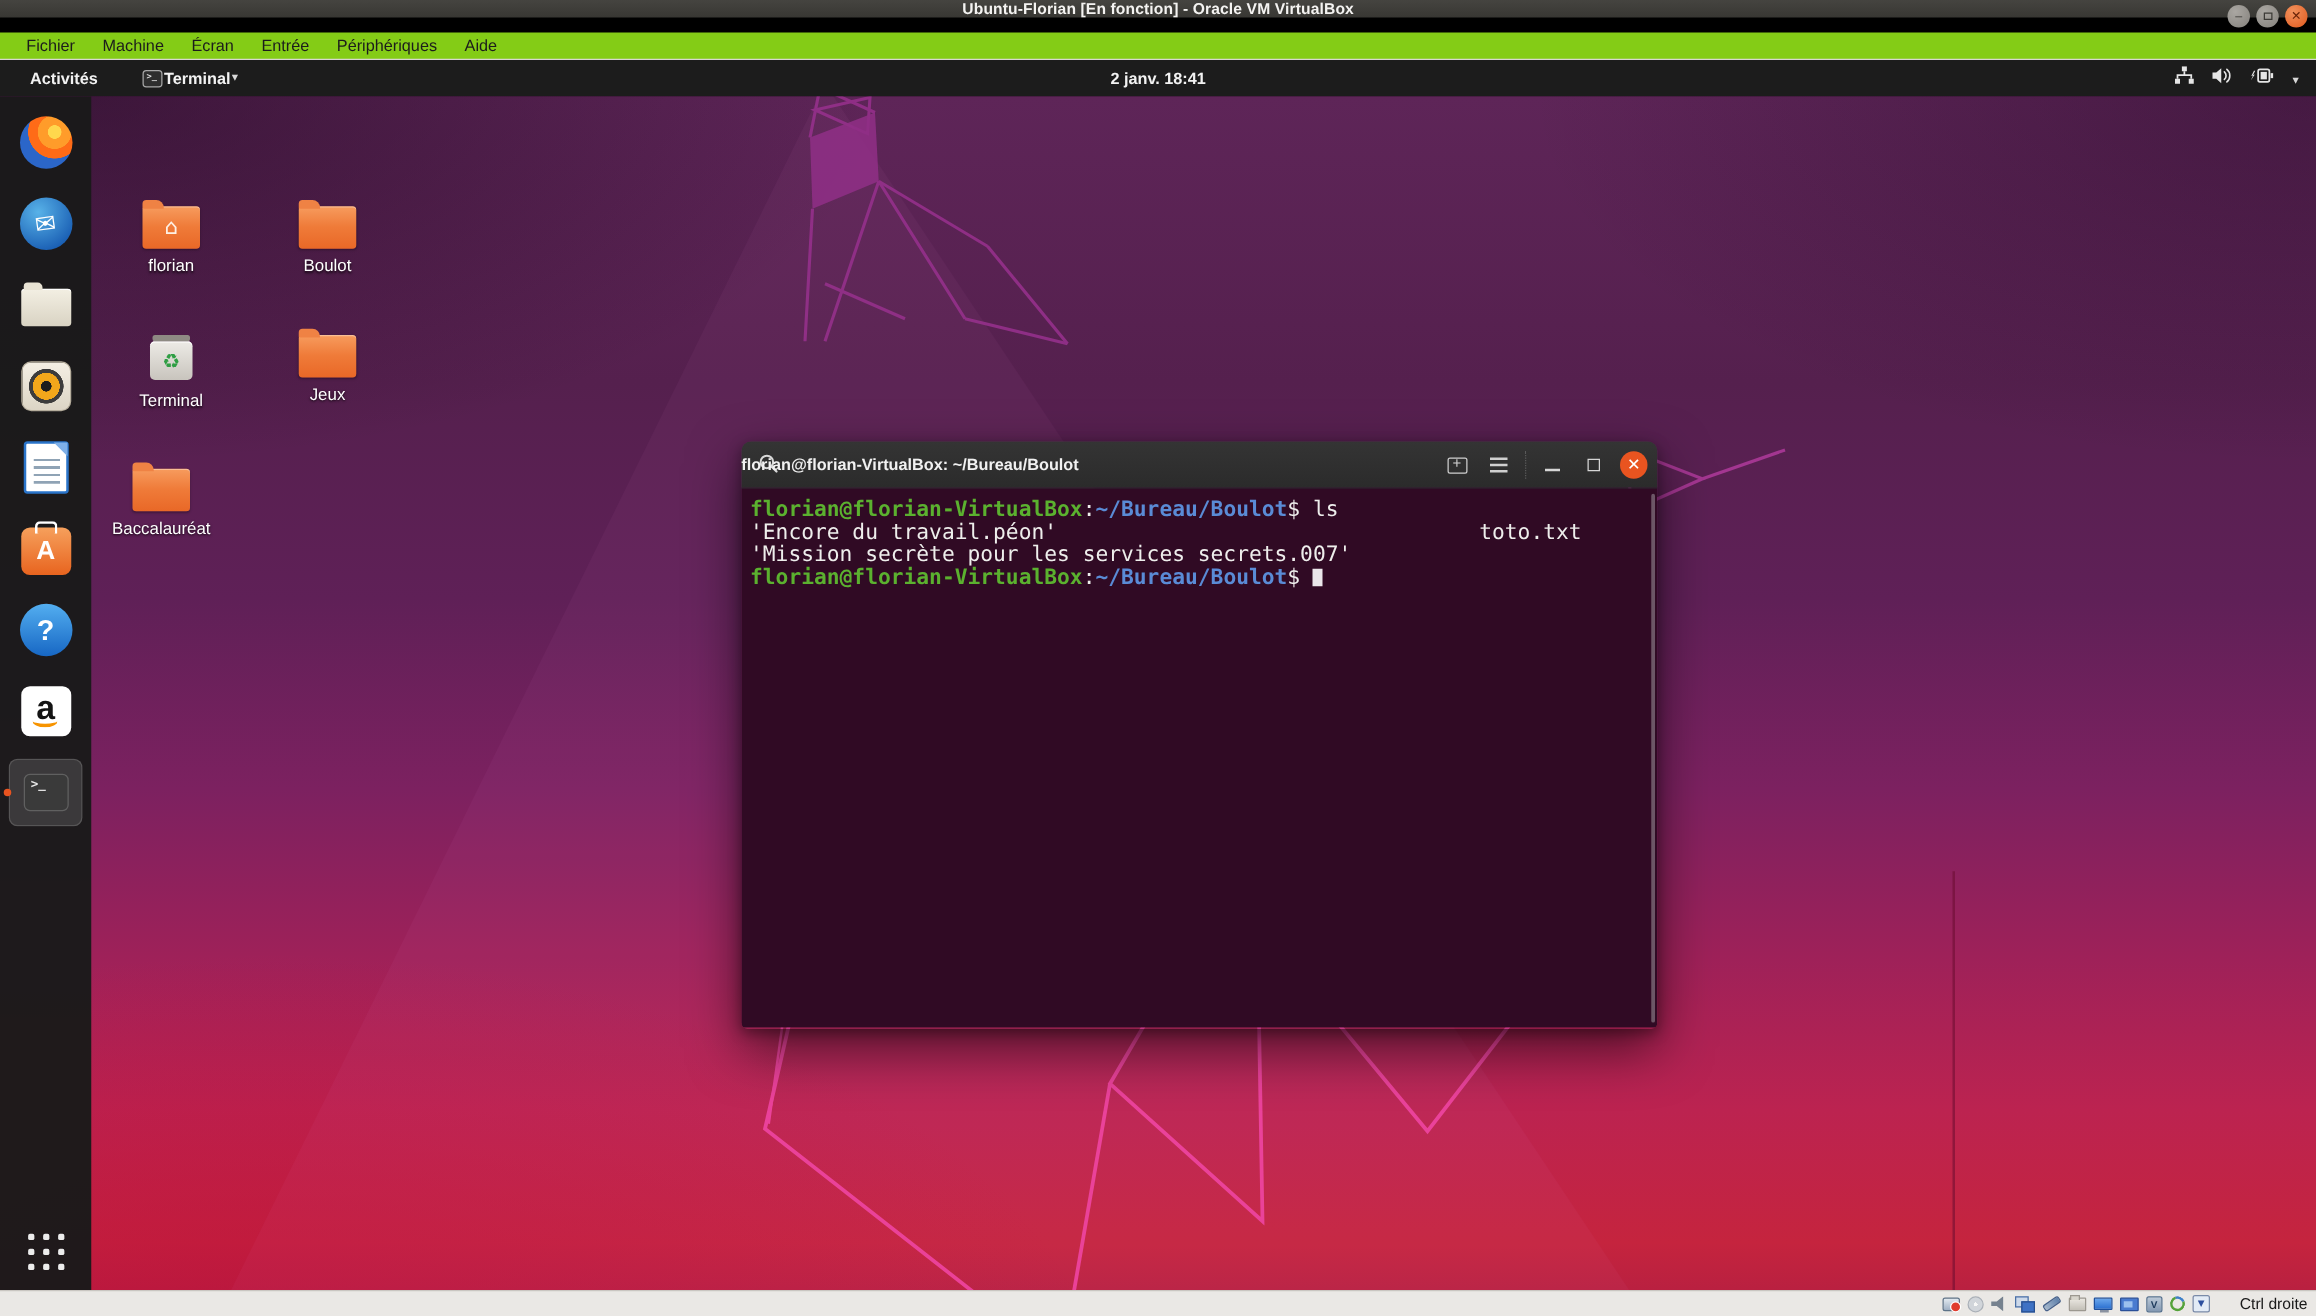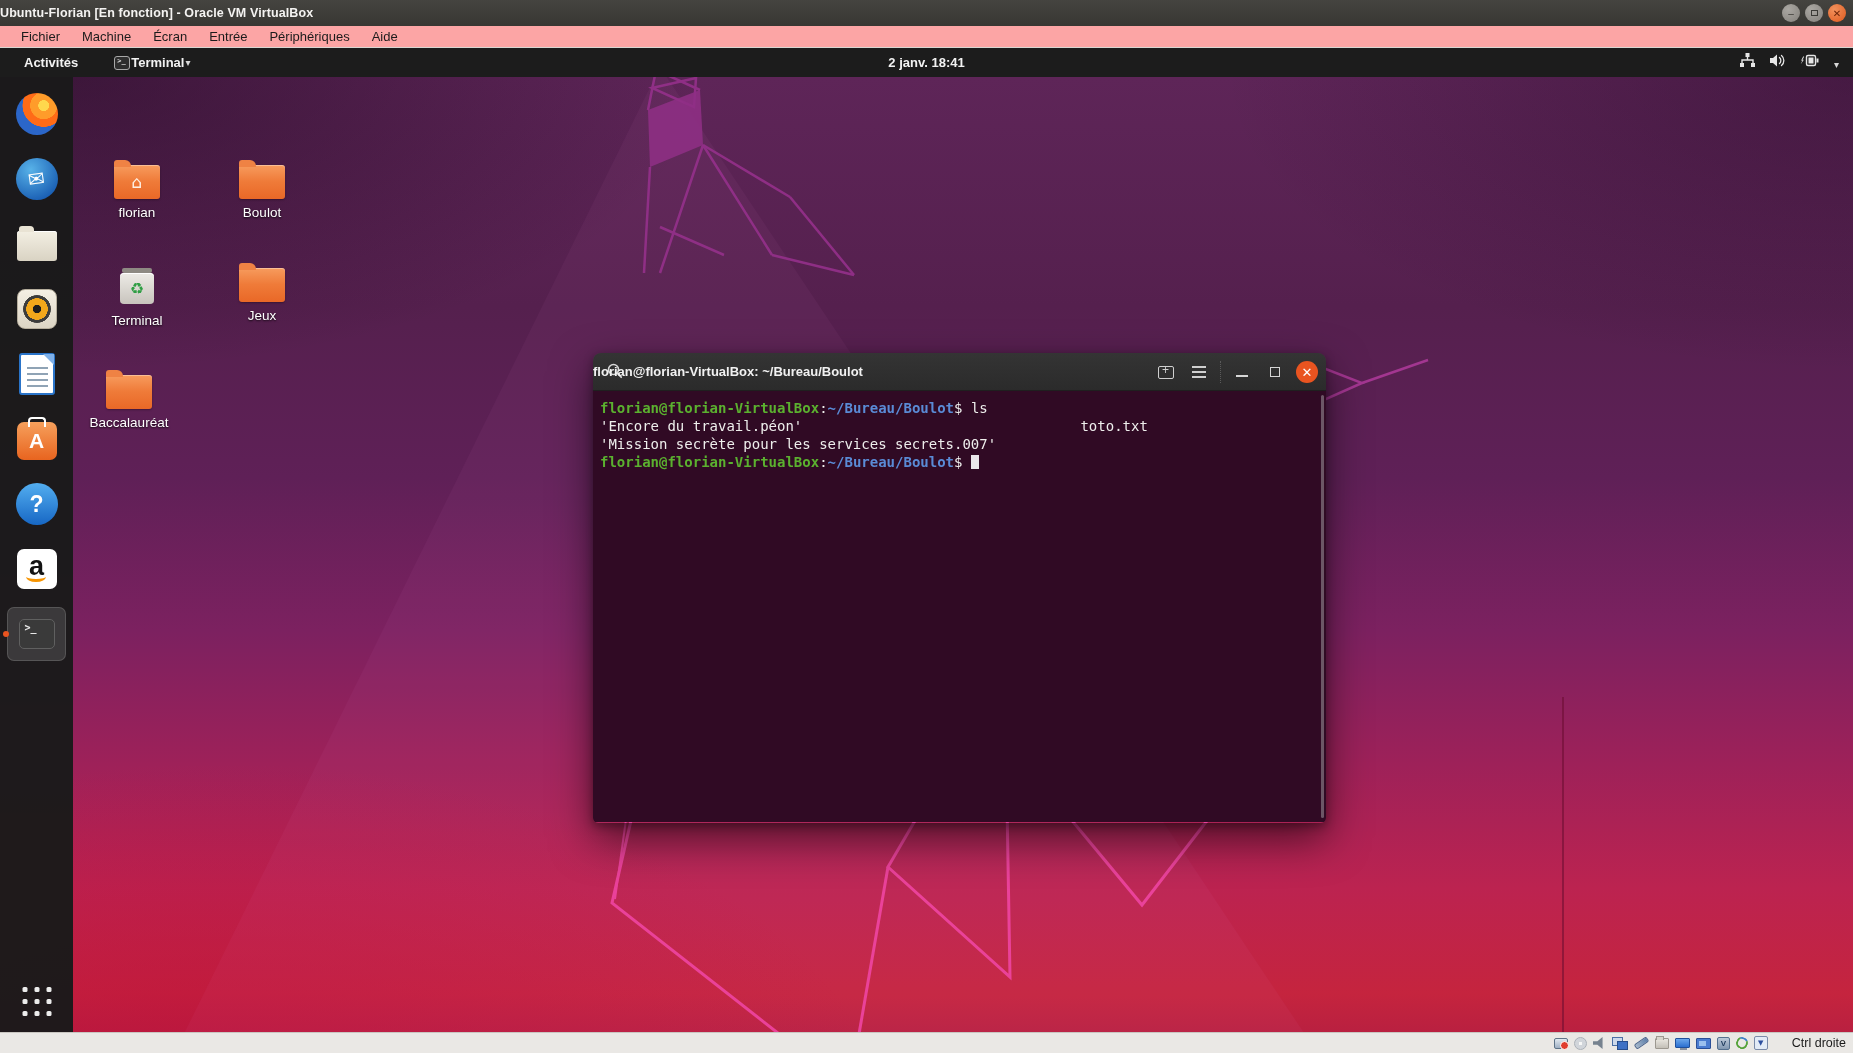--- a/index.html
+++ b/index.html
@@ -1,31 +1,31 @@
 <!DOCTYPE html>
 <html><head>
 <meta charset="utf-8">
 <style>
   * { margin:0; padding:0; box-sizing:border-box; }
   html,body { width:1853px; height:1053px; overflow:hidden; background:#000; }
   body { font-family:"Liberation Sans","DejaVu Sans",sans-serif; }
   .screen { position:relative; width:1853px; height:1053px; overflow:hidden; }
 
   
-  .vbox-titlebar { position:absolute; left:0; top:0; right:0; height:26px;
-    background:linear-gradient(180deg,#454440,#383733); display:flex; align-items:center; }
+  .vbox-titlebar { position:absolute; left:0; top:0; right:0; height:14px;
+    background:linear-gradient(180deg,#454440,#383733); display:flex; align-items:center; justify-content:center; }
   .vbox-title { color:#f4f3f1; font-size:12.5px; font-weight:bold; letter-spacing:.1px; }
   .winbtns { position:absolute; right:7px; top:4px; display:flex; gap:5px; }
   .wb { width:18px; height:18px; border-radius:50%; display:flex; align-items:center; justify-content:center;
     font-size:10px; color:#3b3a36; background:radial-gradient(circle at 35% 30%,#aaa7a2,#868playbook38380); }
   .wb { background:radial-gradient(circle at 35% 30%,#aaa7a2,#84817c); }
   .wb .glyph-sq { width:7px; height:6px; border:1.5px solid #3b3a36; }
   .wb-close { background:radial-gradient(circle at 35% 30%,#f2915c,#e05a1e); color:#6b2409; font-weight:bold; }
 
-  .vbox-menubar { position:absolute; left:0; top:26px; right:0; height:22px; background:#fca5a5;
+  .vbox-menubar { position:absolute; left:0; top:26px; right:0; height:22px; background:#84cc16;
     border-bottom:1px solid #d8d6d2; display:flex; align-items:center; padding-left:10px; }
   .menu-item { font-size:13px; color:#1c1c1c; padding:0 11px; line-height:22px; }
 
   
   .gnome-bar { position:absolute; left:0; top:48px; right:0; height:29px; background:#1c1c1c;
     display:flex; align-items:center; color:#f2f2f2; }
   .activities { margin-left:24px; font-size:13px; font-weight:600; }
   .appmenu { margin-left:36px; display:flex; align-items:center; gap:1px; font-size:13px; font-weight:600; }
   .term-mini { position:relative; width:16px; height:14px; background:#2e2e2e; border:1px solid #a8a8a8; border-radius:3px; }
   .term-mini::after { content:">_"; position:absolute; left:2px; top:0px; font-size:7px; color:#ddd;
@@ -121,21 +121,21 @@
   .newtab { position:relative; width:16px; height:13px; border:1.5px solid #cfcfcf; border-radius:2px; }
   .newtab::after { content:"+"; position:absolute; left:3px; top:-4px; color:#cfcfcf; font-size:12px; }
   .burger { display:flex; flex-direction:column; gap:3px; }
   .burger i { width:14px; height:2px; background:#cfcfcf; }
   .tb-div { width:0; height:22px; border-left:1px dotted #5a5a5a; }
   .minbar { width:12px; height:2px; background:#d6d6d6; margin-top:8px; }
   .maxsq { width:10px; height:10px; border:1.5px solid #d6d6d6; }
   .closebtn { width:22px; height:22px; border-radius:50%; background:#e95420; color:#fff;
     display:flex; align-items:center; justify-content:center; font-size:13px; }
   .term-body { position:relative; height:431px; background:#300a24; padding:8px 0 0 7px; }
-  .term-line { white-space:pre; font-family:"DejaVu Sans Mono",monospace; font-size:14px; line-height:18px; color:#eeeeec; }
+  .term-line { white-space:pre; font-family:"DejaVu Sans Mono",monospace; font-size:17px; line-height:18px; color:#eeeeec; }
   .seg-green { color:#5bb12f; font-weight:bold; }
   .seg-blue { color:#5a8bd6; font-weight:bold; }
   .cursor-block { display:inline-block; width:8px; height:14px; background:#eae6ea; vertical-align:-2px; }
   .term-scrollbar { position:absolute; right:2px; top:4px; bottom:4px; width:5px; }
   .term-scroll-thumb { position:absolute; right:0; top:0; width:3px; height:100%; border-radius:2px; background:#8d7f8a; opacity:.65; }
 
   
   .vbox-statusbar { position:absolute; left:0; bottom:0; right:0; height:21px; background:#eae8e5;
     border-top:1px solid #c9c6c1; display:flex; align-items:center; justify-content:flex-end; gap:6px; padding-right:7px; }
   .si { position:relative; display:inline-block; }

